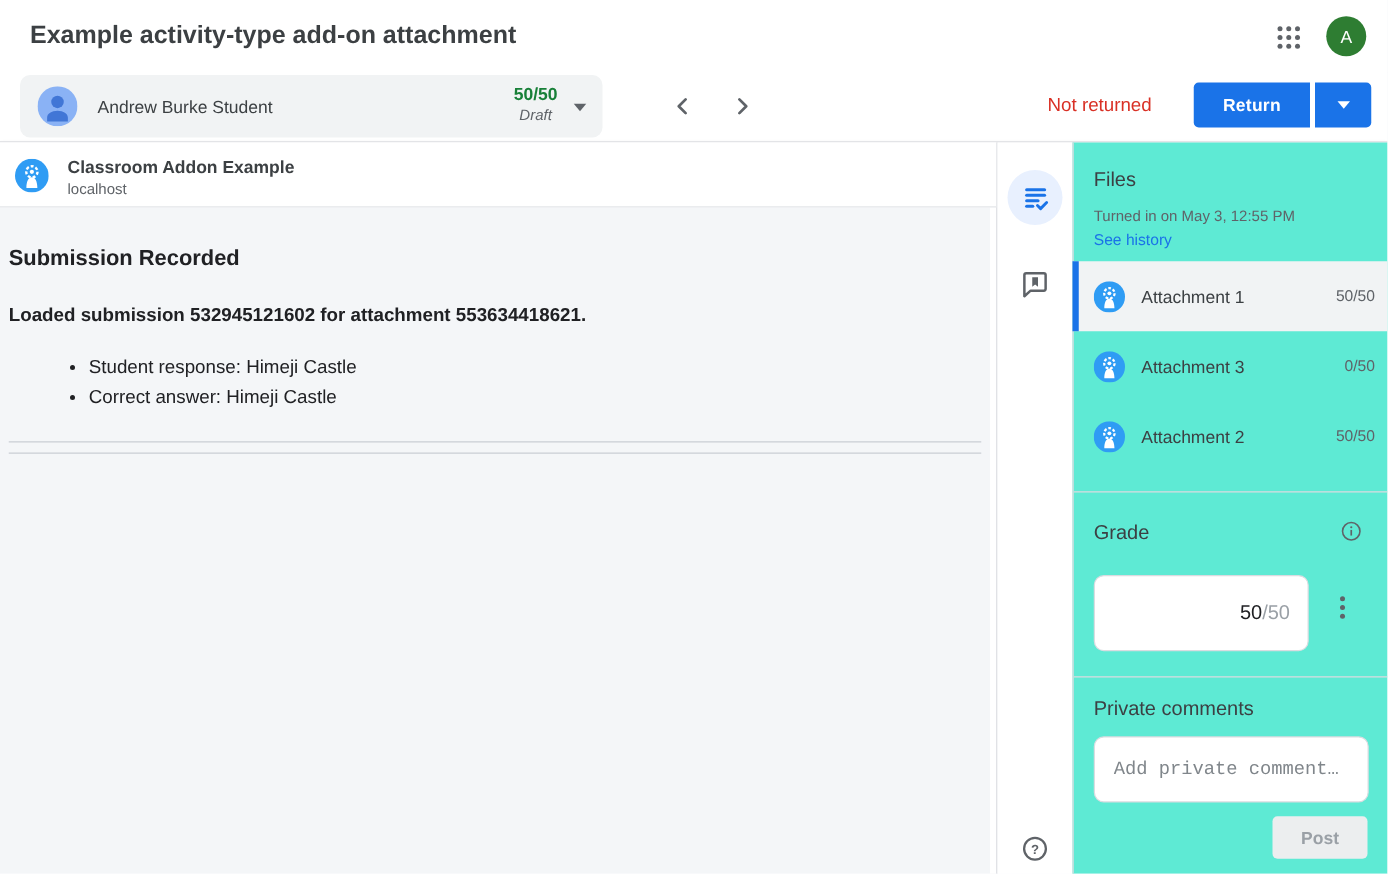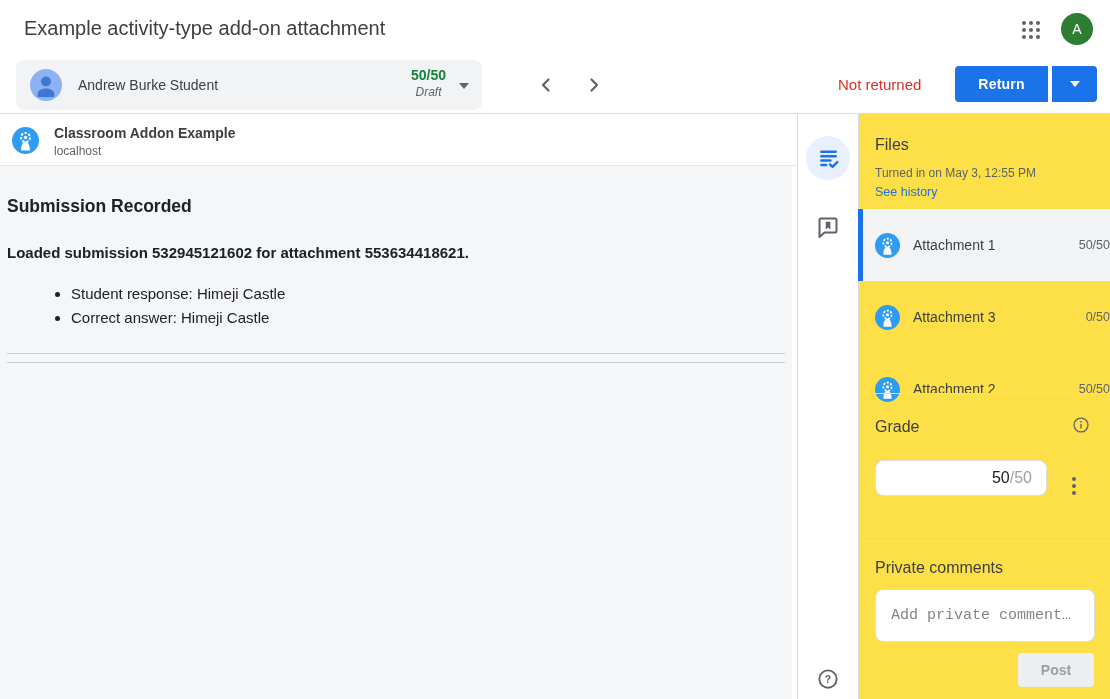--- a/index.html
+++ b/index.html
@@ -6,21 +6,21 @@
   html,body { width:1110px; height:699px; }
   body {
     position: relative;
     font-family: "Liberation Sans", sans-serif;
     background: #fff;
     overflow: hidden;
     color: #3c4043;
   }
   
   .topbar { position:absolute; top:0; left:0; right:0; height:58px; background:#fff; }
-  .page-title { position:absolute; left:24px; top:17px; font-size:20px; font-weight:400; color:#3c4043; white-space:nowrap; }
+  .page-title { position:absolute; left:24px; top:17px; font-size:20px; font-weight:700; color:#3c4043; white-space:nowrap; }
   .apps-grid { position:absolute; left:1022px; top:21px; width:18px; height:18px;
     display:grid; grid-template-columns:repeat(3,4px); grid-template-rows:repeat(3,4px); gap:3px; cursor:pointer; }
   .apps-grid i { width:4px; height:4px; border-radius:50%; background:#5f6368; }
   .account-avatar { position:absolute; left:1061px; top:13px; width:32px; height:32px; border-radius:50%;
     background:#2e7d32; color:#fff; font-size:14px; display:flex; align-items:center; justify-content:center; cursor:pointer; }
 
   
   .toolbar { position:absolute; top:58px; left:0; right:0; height:55px; background:#fff; }
   .student-chip { position:absolute; left:16px; top:2px; width:466px; height:50px; background:#f1f3f4; border-radius:8px; cursor:pointer; }
   .chip-avatar { position:absolute; left:14px; top:9px; width:32px; height:32px; }
@@ -60,37 +60,37 @@
   .hr2 { margin-top:8px; }
 
   
   .rail { position:absolute; left:798px; top:0; bottom:0; width:60px; background:#fff; }
   .rail-btn { position:absolute; border:none; background:none; cursor:pointer; padding:0; display:flex; align-items:center; justify-content:center; }
   .rail-grading { left:8px; top:22px; width:44px; height:44px; border-radius:50%; background:#e8f0fe; }
   .rail-comment { left:18px; top:101px; width:24px; height:24px; }
   .rail-help { left:19px; bottom:9px; width:22px; height:22px; }
 
   
-  .panel { position:absolute; left:858px; top:0; bottom:0; width:252px; background:#fde047; border-left:1px solid #dadce0; }
+  .panel { position:absolute; left:858px; top:0; bottom:0; width:252px; background:#5eead4; border-left:1px solid #dadce0; }
   .files-title { position:absolute; left:16px; top:22px; font-size:16px; font-weight:500; color:#3c4043; }
   .turned-in { position:absolute; left:16px; top:52px; font-size:12px; color:#5f6368; white-space:nowrap; }
   .see-history { position:absolute; left:16px; top:71px; font-size:12.5px; color:#1a73e8; text-decoration:none; cursor:pointer; }
   .att-rows { position:absolute; left:0; right:0; top:95px; }
-  .att-row { position:relative; height:72px; display:flex; align-items:center; padding:0 0 0 16px; cursor:pointer; }
+  .att-row { position:relative; height:56px; display:flex; align-items:center; padding:0 10px 0 16px; cursor:pointer; }
   .att-row.selected { background:#f1f3f4; }
   .sel-bar { position:absolute; left:-1px; top:0; bottom:0; width:5px; background:#1a73e8; }
   .att-icon { width:25px; height:25px; margin-right:13px; flex:none; }
   .att-name { flex:1; font-size:14px; color:#3c4043; }
   .att-score { font-size:12.5px; color:#5f6368; }
   .panel-hr { position:absolute; left:0; right:0; border:none; border-top:1px solid #dadce0; }
   .pdiv1 { top:279px; }
   .pdiv2 { top:427px; }
   .grade-title { position:absolute; left:16px; top:304px; font-size:16px; font-weight:500; color:#3c4043; }
   .info-btn { position:absolute; right:20px; top:302px; width:18px; height:18px; border:none; background:none; padding:0; cursor:pointer; }
-  .grade-box { position:absolute; left:16px; top:346px; width:172px; height:36px; background:#fff;
+  .grade-box { position:absolute; left:16px; top:346px; width:172px; height:61px; background:#fff;
     border:1px solid #dadce0; border-radius:8px; display:flex; align-items:center; justify-content:flex-end; padding-right:14px; }
   .grade-input { width:22px; border:none; outline:none; background:transparent; text-align:right;
     font-family:inherit; font-size:16px; color:#202124; padding:0; }
   .grade-max { font-size:16px; color:#9aa0a6; }
   .dots-btn { position:absolute; left:203px; top:360px; width:24px; height:24px; border:none; background:none; cursor:pointer;
     display:flex; flex-direction:column; align-items:center; justify-content:center; gap:3px; }
   .dots-btn i { width:4px; height:4px; border-radius:50%; background:#5f6368; }
   .comments-title { position:absolute; left:16px; top:445px; font-size:16px; font-weight:500; color:#3c4043; }
   .comment-box { position:absolute; left:16px; top:475px; width:220px; height:53px; border:1px solid #dadce0; border-radius:8px; background:#fff;
     display:flex; align-items:center; padding:0 15px; }

